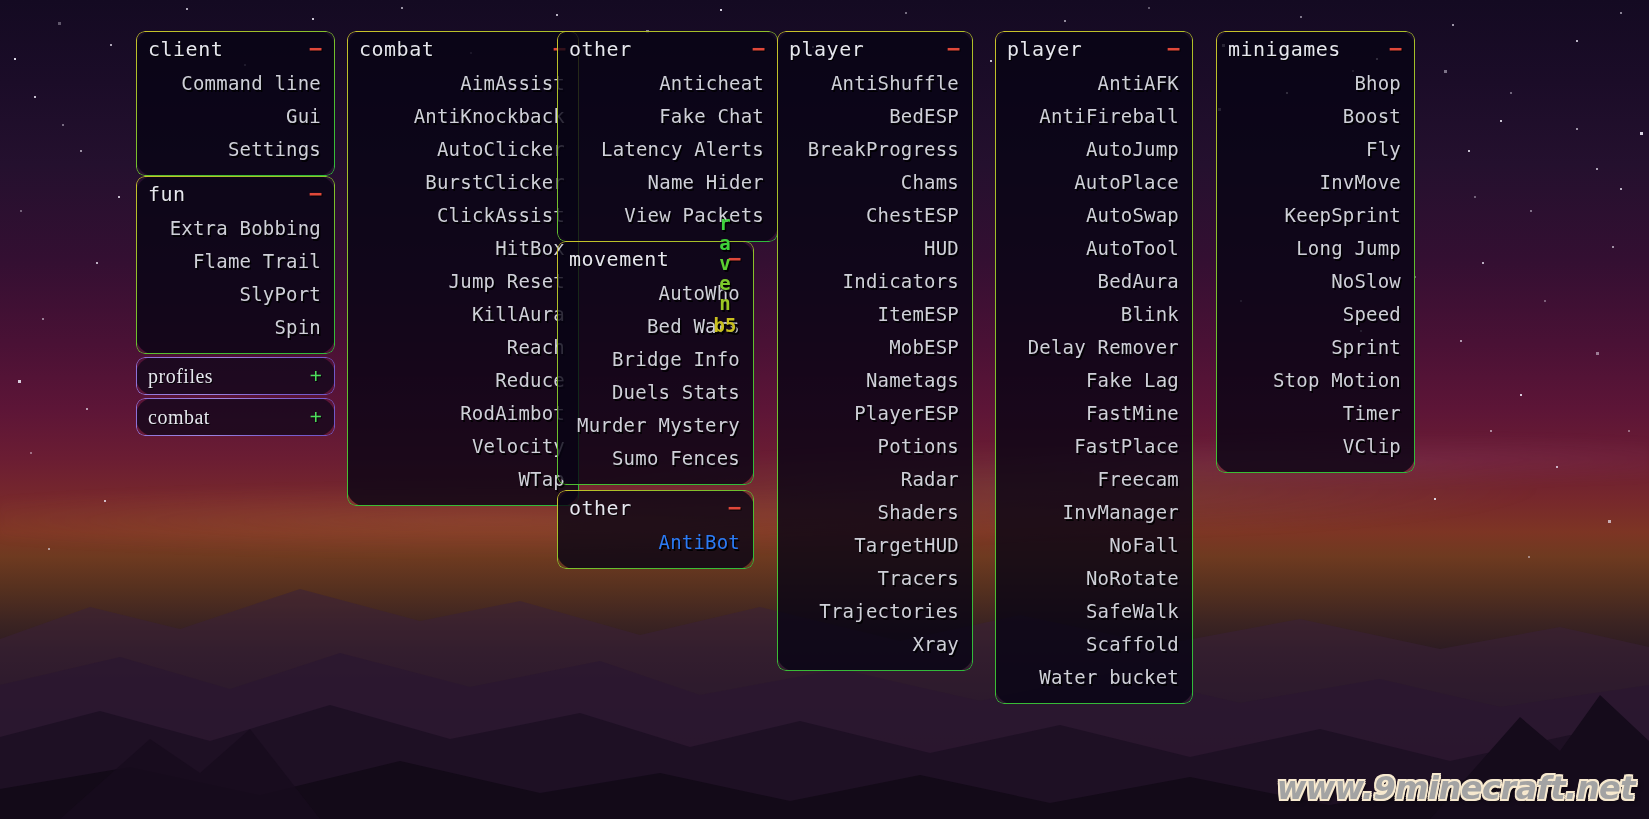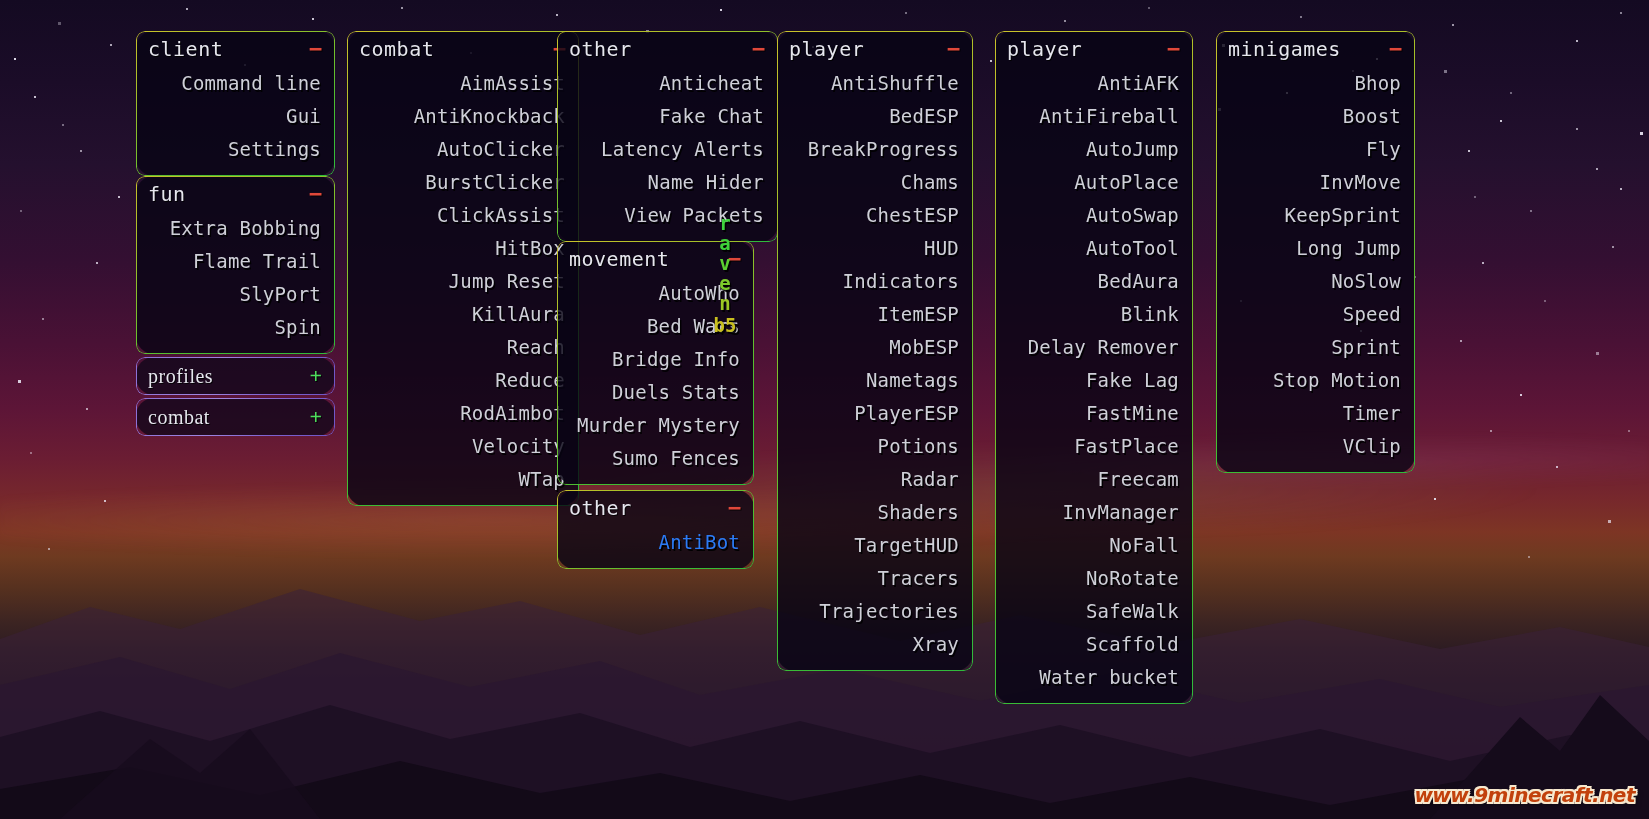--- a/index.html
+++ b/index.html
@@ -138,23 +138,23 @@
     text-shadow: 1.5px 1.5px 0 rgba(0,0,0,.9);
     pointer-events:none;
   }
   #raven-watermark span { display:block; }
 
   
   #site-watermark {
     position:absolute;
     right: 14px; bottom: 12px;
     font-family: "DejaVu Sans", "Liberation Sans", sans-serif;
-    font-size: 20px; font-weight: 900;
+    font-size: 32px; font-weight: 900;
     font-style: italic;
-    color: #c2410c;
+    color: #a3a3a3;
     letter-spacing: -0.5px;
     text-shadow:
       -1.6px -1.6px 0 #f7e9cf,  1.6px -1.6px 0 #f7e9cf,
       -1.6px  1.6px 0 #f7e9cf,  1.6px  1.6px 0 #f7e9cf,
       -1.6px 0 0 #f7e9cf, 1.6px 0 0 #f7e9cf,
        0 -1.6px 0 #f7e9cf, 0 1.6px 0 #f7e9cf,
        3px 3px 4px rgba(0,0,0,.55);
   }
 </style>
 </head>

